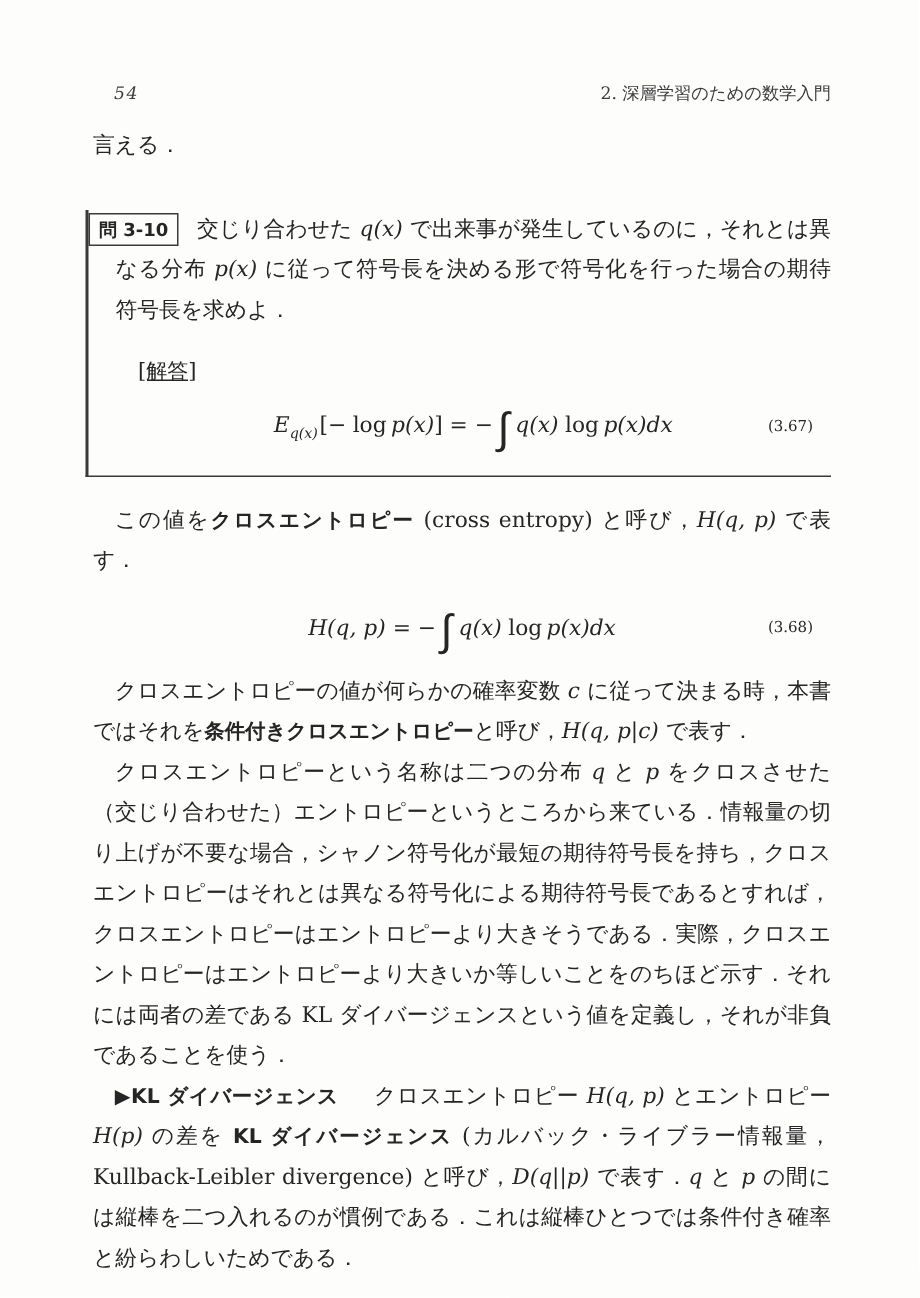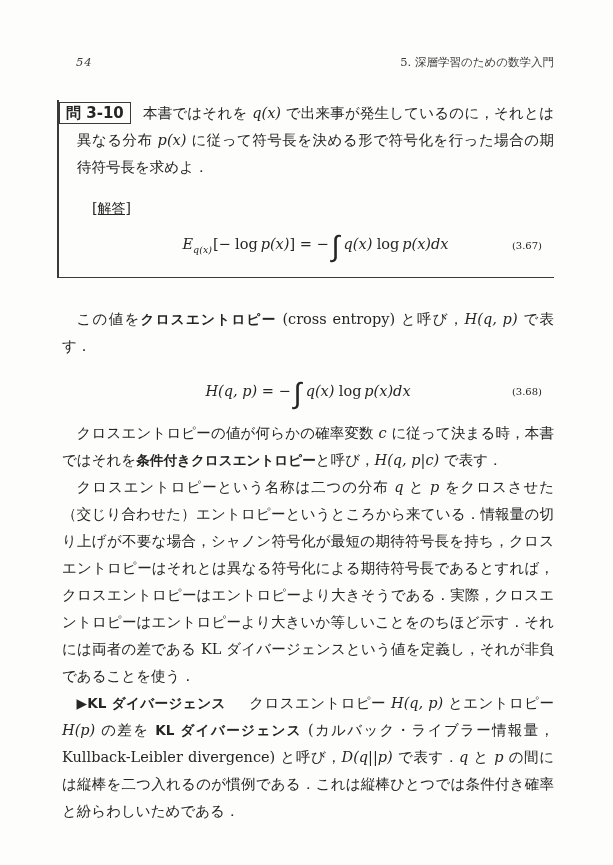--- a/index.html
+++ b/index.html
@@ -19,49 +19,50 @@
   .intro{margin-top:13px;}
   .bold{font-weight:700;font-family:"DejaVu Sans","Liberation Sans",sans-serif;font-size:13.6px;}
   .mi{font-style:italic;}
   .gap2em{display:inline-block;width:1.6em;}
   
   .pbox{margin-top:29px;margin-left:-5px;position:relative;
     border-left:2.5px solid #3a3a3a;border-bottom:1.5px solid #3a3a3a;
     padding:0 0 10px 18px;}
   .pstate .plabel{
     display:inline-block;border:1.4px solid #3a3a3a;margin-left:-18px;margin-right:12px;
-    padding:0 6px;font-weight:700;font-size:15px;line-height:20px;
+    padding:0 6px;font-weight:700;font-size:12px;line-height:20px;
     font-family:"DejaVu Sans","Liberation Sans",sans-serif;font-style:normal;}
   .anslabel{margin:16px 0 0 15px;font-size:14px;line-height:22px;text-decoration:underline;}
   
   .eqrow{position:relative;display:flex;align-items:center;white-space:nowrap;}
   .eqmain{white-space:nowrap;font-size:14.5px;}
   .eqcenter{justify-content:center;}
   .eqtag{position:absolute;right:12px;top:50%;transform:translateY(-50%);
     font-size:10px;font-style:normal;}
   .mint{font-size:29px;font-style:normal;line-height:0;vertical-align:-7px;
     margin:0 4px 0 3px;font-family:"DejaVu Sans","Liberation Sans",sans-serif;font-weight:200;}
   .fn{font-style:normal;margin:0 0.20em 0 0.30em;}
   .mo{font-style:normal;}
   .msub{font-size:9.5px;font-style:italic;vertical-align:-4px;margin-right:1px;}
   .eq367row{height:44px;margin-top:4px;}
   .eq368row{height:48px;margin:7px 0 5px;text-align:center;}
-  .mt24{margin-top:28px;}
+  .mt24{margin-top:16px;}
 </style>
 </head>
 <body>
 
 <div class="sheet">
   <div class="content">
 
-    <div class="header"><span class="pagenum">54</span><span class="chtitle">5.  深層学習のための数学入門</span></div>
+    <div class="header"><span class="pagenum">54</span><span class="chtitle">2.  深層学習のための数学入門</span></div>
 
+    <p class="body intro">言える．</p>
 
     <div class="pbox">
-      <p class="body pstate"><span class="plabel">問 3-10</span><span>本書ではそれを </span><span class="mi">q(x)</span><span> で出来事が発生しているのに，それとは異なる分布 </span><span class="mi">p(x)</span><span> に従って符号長を決める形で符号化を行った場合の期待符号長を求めよ．</span></p>
+      <p class="body pstate"><span class="plabel">問 3-10</span><span>交じり合わせた </span><span class="mi">q(x)</span><span> で出来事が発生しているのに，それとは異なる分布 </span><span class="mi">p(x)</span><span> に従って符号長を決める形で符号化を行った場合の期待符号長を求めよ．</span></p>
 
       <p class="anslabel">[解答]</p>
 
       <div class="eqrow eqcenter eq367row">
         <span class="eqmain"><span class="mi">E</span><span class="msub">q(x)</span><span class="mo">[−</span><span class="fn">log</span><span class="mi">p(x)</span><span class="mo">] = −</span><span class="mint">∫</span><span class="mi">q(x)</span><span class="fn">log</span><span class="mi">p(x)dx</span></span>
         <span class="eqtag">(3.67)</span>
       </div>
     </div>
 
     <p class="body para mt24"><span>この値を</span><span class="bold">クロスエントロピー</span><span> (cross entropy) と呼び，</span><span class="mi">H(q, p)</span><span> で表す．</span></p>

